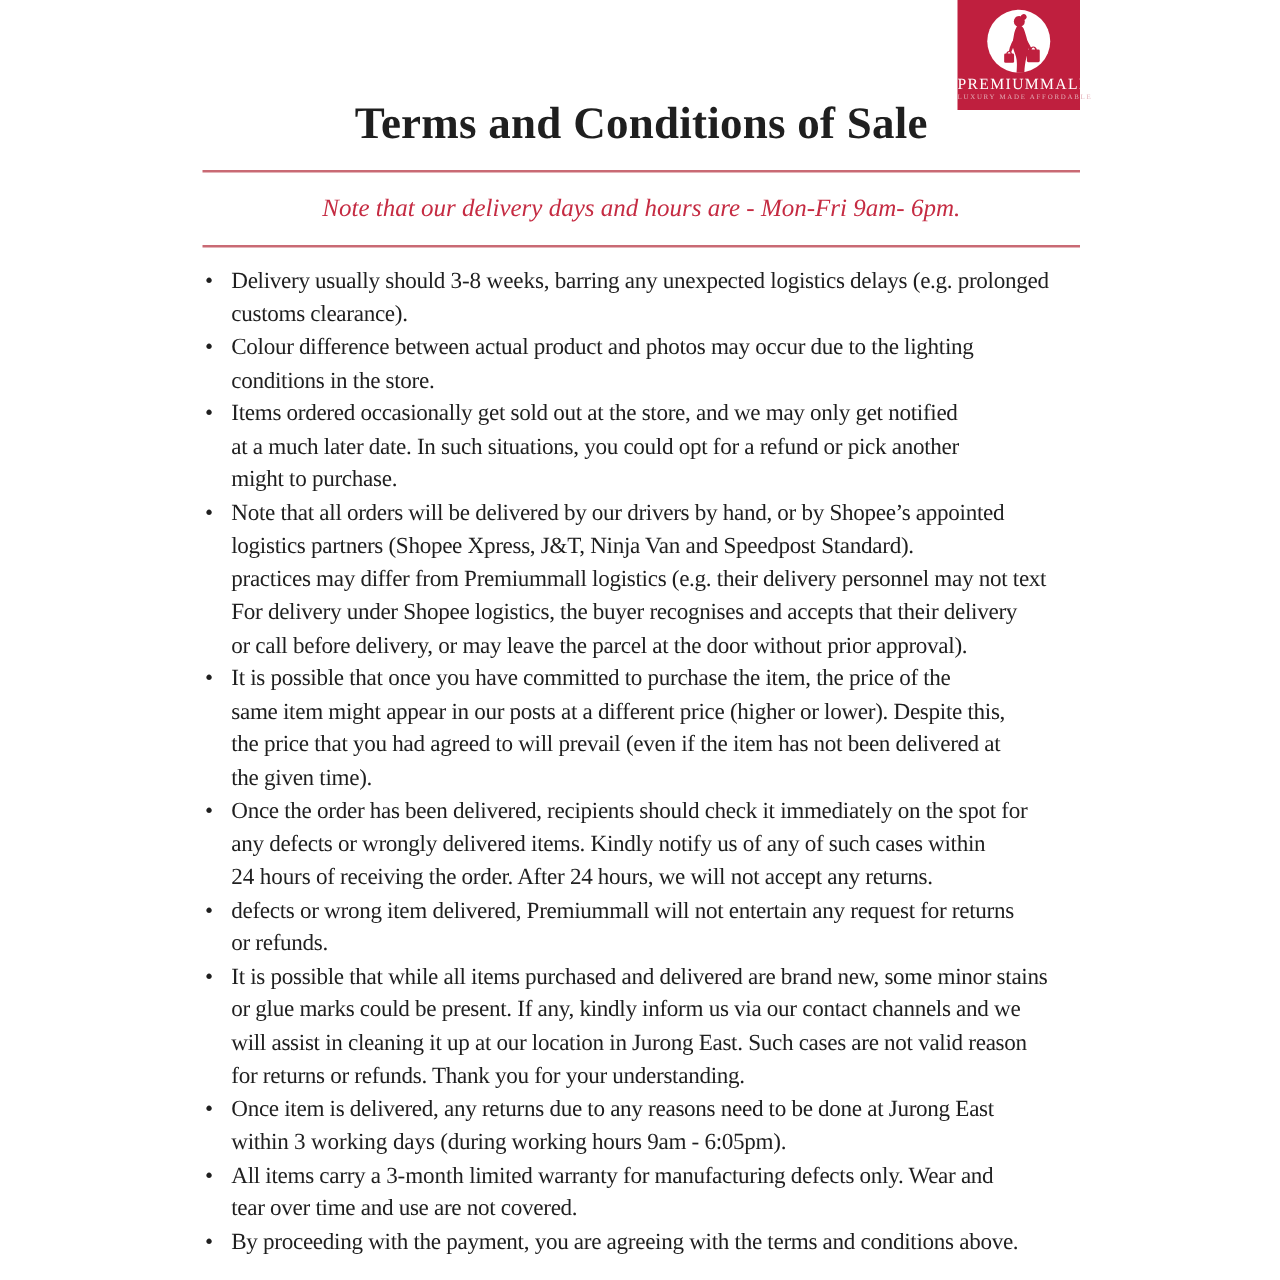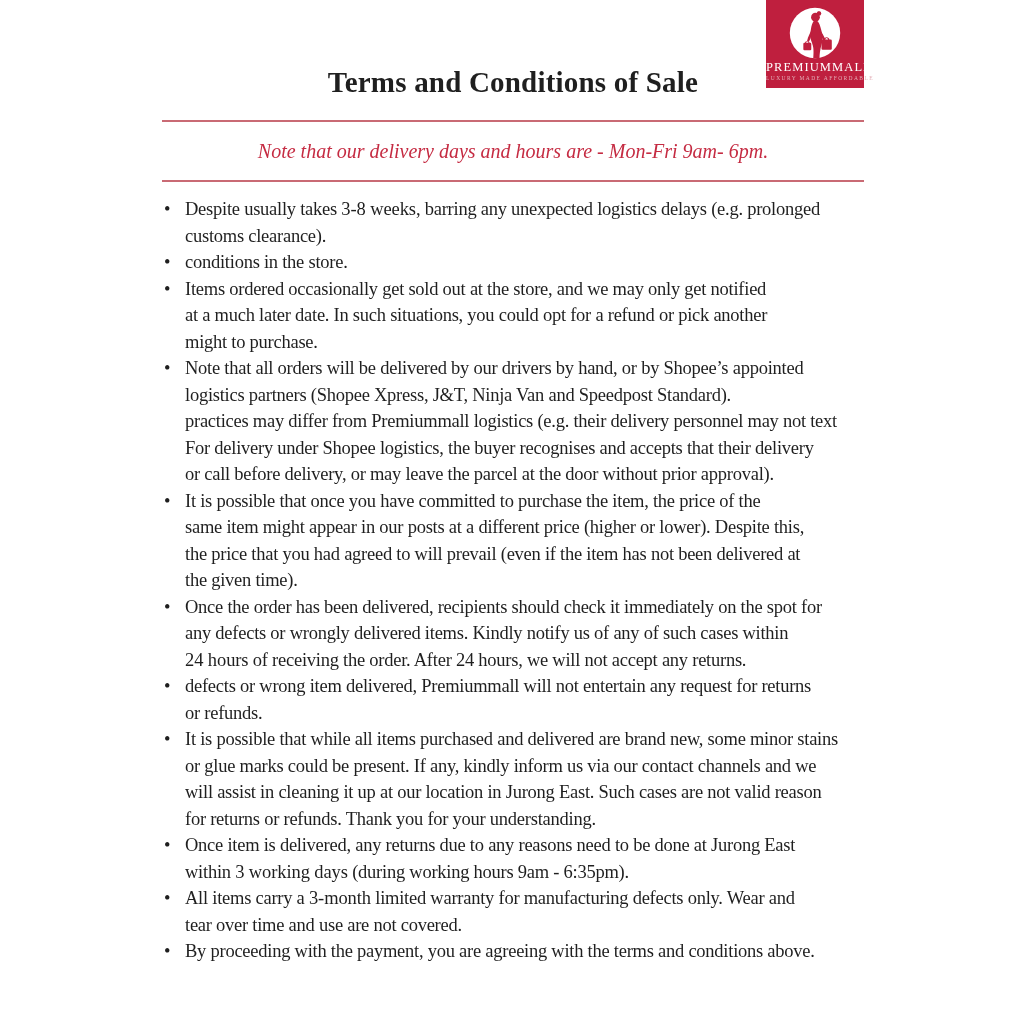--- a/index.html
+++ b/index.html
@@ -48,22 +48,22 @@
     color:#E3ADB6;
     font-size:5.5px;
     line-height:7px;
     letter-spacing:1.4px;
     margin-top:1px;
     white-space:nowrap;
   }
   
   .title{
     margin:0;
-    padding-top:64px;
-    font-size:29px;
+    padding-top:80px;
+    font-size:36px;
     line-height:36px;
     font-weight:700;
     text-align:center;
     letter-spacing:0.2px;
   }
   .note-band{margin-top:20px;}
   .rule{height:2px;background:var(--rule);}
   .note{
     padding:16px 0;
     font-size:20px;
@@ -128,24 +128,25 @@
     <h1 class="title">Terms and Conditions of Sale</h1>
 
     <div class="note-band">
       <div class="rule"></div>
       <div class="note">Note that our delivery days and hours are - Mon-Fri 9am- 6pm.</div>
       <div class="rule"></div>
     </div>
 
     <ul class="terms" id="terms-list">
         <li class="term">
-          <span class="ln"><span>Despite usually takes </span><span class="b">3-8 weeks</span><span>, barring any unexpected logistics delays (e.g. prolonged</span></span>
+          <span class="ln"><span>Delivery usually should </span><span class="b">3-8 weeks</span><span>, barring any unexpected logistics delays (e.g. prolonged</span></span>
           <span class="ln"><span>customs clearance).</span></span>
         </li>
         <li class="term">
+          <span class="ln"><span>Colour difference between actual product and photos may occur due to the lighting</span></span>
           <span class="ln"><span>conditions in the store.</span></span>
         </li>
         <li class="term">
           <span class="ln"><span>Items ordered occasionally get sold out at the store, and we may only get notified</span></span>
           <span class="ln"><span>at a much later date. In such situations, you could opt for a refund or pick another</span></span>
           <span class="ln"><span>might to purchase.</span></span>
         </li>
         <li class="term">
           <span class="ln"><span>Note that all orders will be delivered by our drivers by hand, or by Shopee’s appointed</span></span>
           <span class="ln"><span>logistics partners (Shopee Xpress, J&amp;T, Ninja Van and Speedpost Standard).</span></span>
@@ -169,21 +170,21 @@
           <span class="ln"><span>or refunds.</span></span>
         </li>
         <li class="term">
           <span class="ln"><span>It is possible that while all items purchased and delivered are brand new, some minor stains</span></span>
           <span class="ln"><span>or glue marks could be present. If any, kindly inform us via our contact channels and we</span></span>
           <span class="ln"><span>will assist in cleaning it up at our location in Jurong East. Such cases are not valid reason</span></span>
           <span class="ln"><span>for returns or refunds. Thank you for your understanding.</span></span>
         </li>
         <li class="term">
           <span class="ln"><span>Once item is delivered, any returns due to any reasons need to be done at Jurong East</span></span>
-          <span class="ln"><span>within </span><span class="b">3 working days</span><span> (during working hours 9am - 6:35pm).</span></span>
+          <span class="ln"><span>within </span><span class="b">3 working days</span><span> (during working hours 9am - 6:05pm).</span></span>
         </li>
         <li class="term">
           <span class="ln"><span>All items carry a </span><span class="b">3-month</span><span> limited warranty for manufacturing defects only. Wear and</span></span>
           <span class="ln"><span>tear over time and use are not covered.</span></span>
         </li>
         <li class="term">
           <span class="ln"><span>By proceeding with the payment, you are agreeing with the terms and conditions above.</span></span>
         </li>
       </ul>
 

